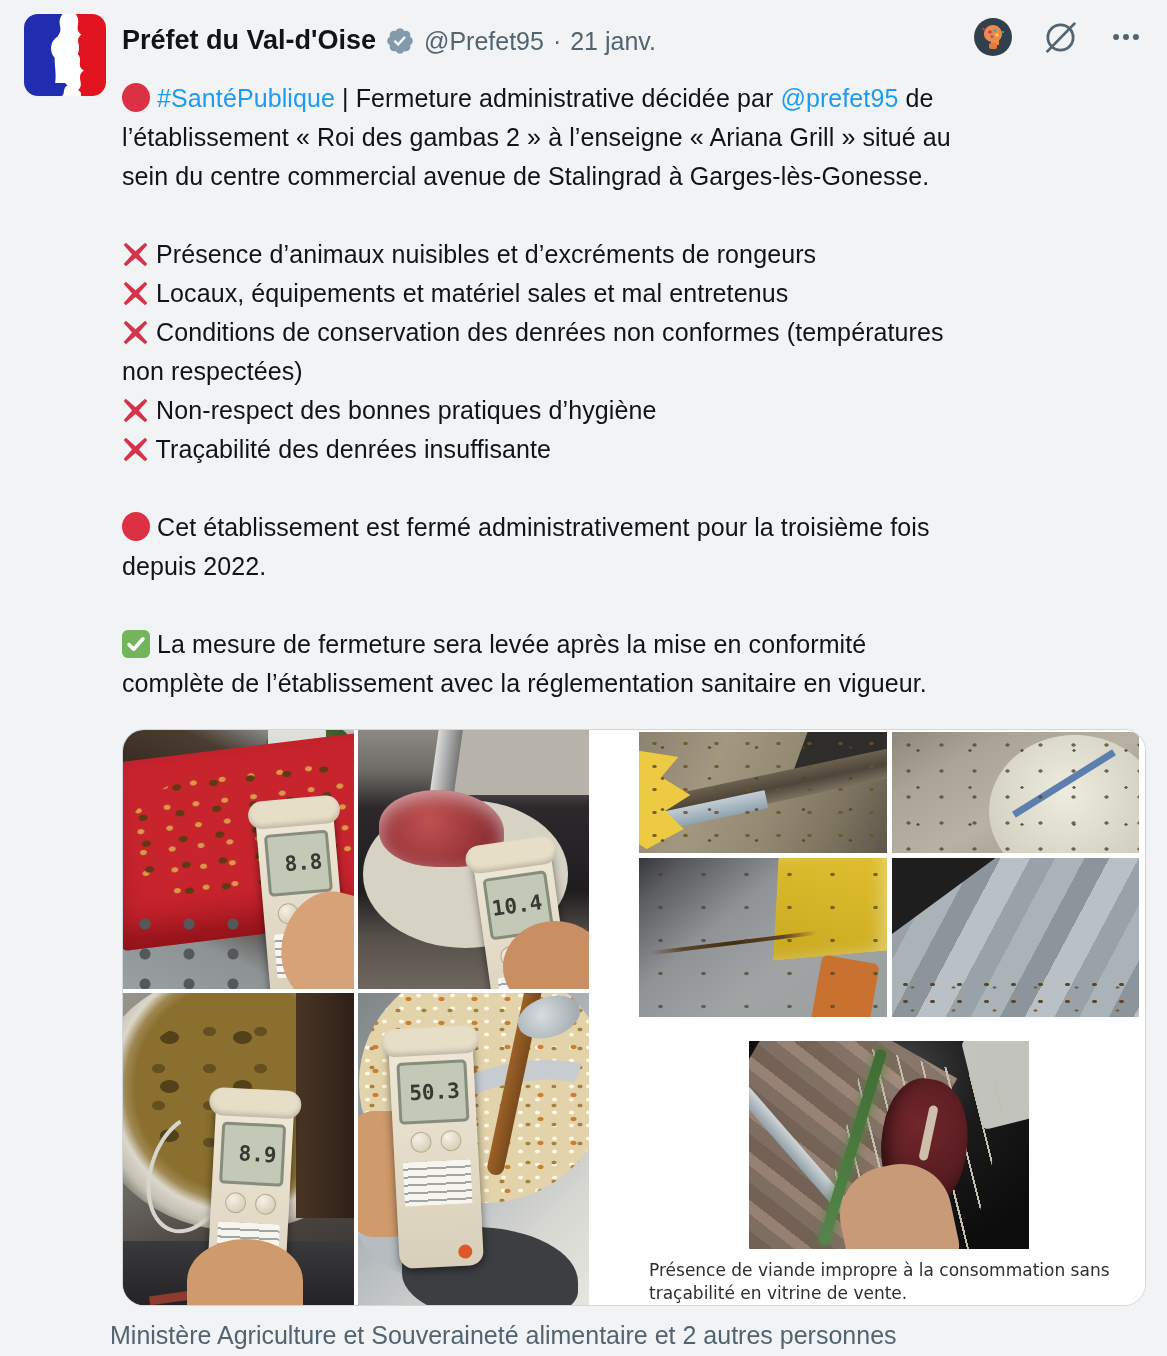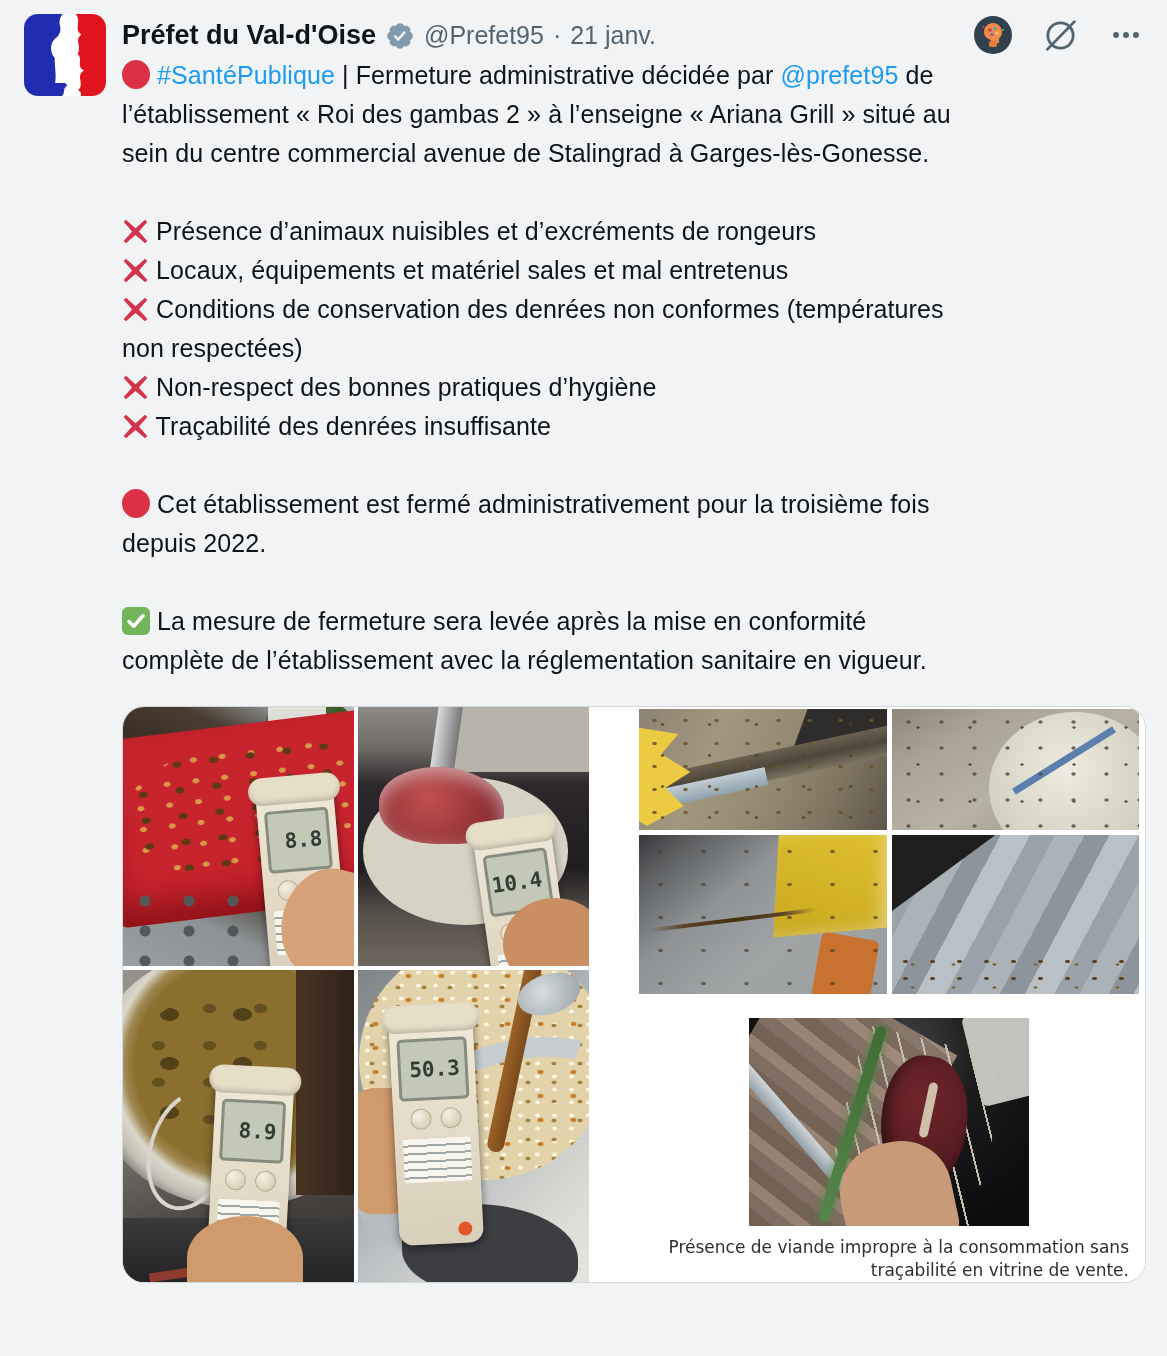--- a/index.html
+++ b/index.html
@@ -9,30 +9,30 @@
     font-family:"Liberation Sans",sans-serif;
     color:#0f1419;
     -webkit-font-smoothing:antialiased;
   }
   .tweet{display:flex;gap:16px;padding:14px 22px 0 24px;}
   .avatar{
     width:82px;height:82px;border-radius:14px;overflow:hidden;flex:0 0 82px;
     background:#fff;cursor:pointer;
   }
   .col{flex:1;min-width:0;}
-  .hdr{display:flex;align-items:center;gap:9px;height:42px;}
+  .hdr{display:flex;align-items:flex-end;gap:9px;height:42px;}
   .name{font-size:27px;font-weight:700;color:#0f1419;cursor:pointer;white-space:nowrap;}
   .badge{width:30px;height:30px;flex:0 0 30px;margin-top:2px;}
   .meta{font-size:25px;color:#536471;white-space:nowrap;cursor:pointer;}
   .hdr-actions{margin-left:auto;display:flex;align-items:center;gap:30px;padding-right:2px;}
   .icon-btn{cursor:pointer;display:flex;align-items:center;justify-content:center;}
   .brain-circle{width:38px;height:38px;border-radius:50%;background:#31404d;position:relative;overflow:hidden;}
   .brain-circle svg{position:absolute;left:6px;top:5px;}
   .body-text{
-    margin-top:0;font-size:25px;line-height:39px;color:#0f1419;
+    margin-top:23px;font-size:25px;line-height:39px;color:#0f1419;
     white-space:pre-wrap;width:1025px;letter-spacing:.1px;
   }
   .tlink{color:#1d9bf0;text-decoration:none;cursor:pointer;}
   .em{display:inline-block;vertical-align:-5px;line-height:0;}
   .em-red-circle{width:28px;height:29px;border-radius:50%;background:#dc3145;}
   .em-cross-mark svg,.em-check-mark svg{display:block;}
 
   
   .media{
     margin-top:26px;width:1022px;height:575px;background:#fff;
@@ -43,21 +43,21 @@
     width:466px;height:100%;flex:0 0 466px;background:#fff;
     display:grid;grid-template-columns:1fr 1fr;grid-template-rows:259px 1fr;gap:4px;
   }
   .spacer{width:50px;flex:0 0 50px;background:#fff;}
   .right-collage{flex:1;padding:2px 6px 0 0;display:flex;flex-direction:column;background:#fff;}
   .rgrid{display:grid;grid-template-columns:1fr 1fr;grid-template-rows:121px 159px;gap:5px;}
   .photo{position:relative;overflow:hidden;background:#777;}
   .meat-wrap{display:flex;justify-content:center;margin-top:24px;}
   .rMeat{width:280px;height:208px;}
   .caption{
-    margin:10px auto 0;width:480px;text-align:right;
+    margin:10px auto 0;width:480px;text-align:left;
     font-family:"DejaVu Sans",sans-serif;font-size:17px;line-height:23px;color:#2e2e2e;
   }
   .footer{
     margin-top:12px;font-size:25px;line-height:34px;color:#536471;cursor:pointer;
     margin-left:-12px;
   }
 
   
   .thermo{position:absolute;width:78px;background:linear-gradient(180deg,#f0e9d7,#d8cfba);
     border-radius:14px;box-shadow:0 3px 9px rgba(0,0,0,.5);}
@@ -396,14 +396,15 @@
             <div class="m-fat"></div>
             <div class="m-herb"></div>
             <div class="m-hand"></div>
           </div>
         </div>
 
         <div class="caption">Présence de viande impropre à la consommation sans traçabilité en vitrine de vente.</div>
       </div>
     </div>
 
+    <div class="footer">Ministère Agriculture et Souveraineté alimentaire et 2 autres personnes</div>
   </div>
 </div>
 
 </body></html>

